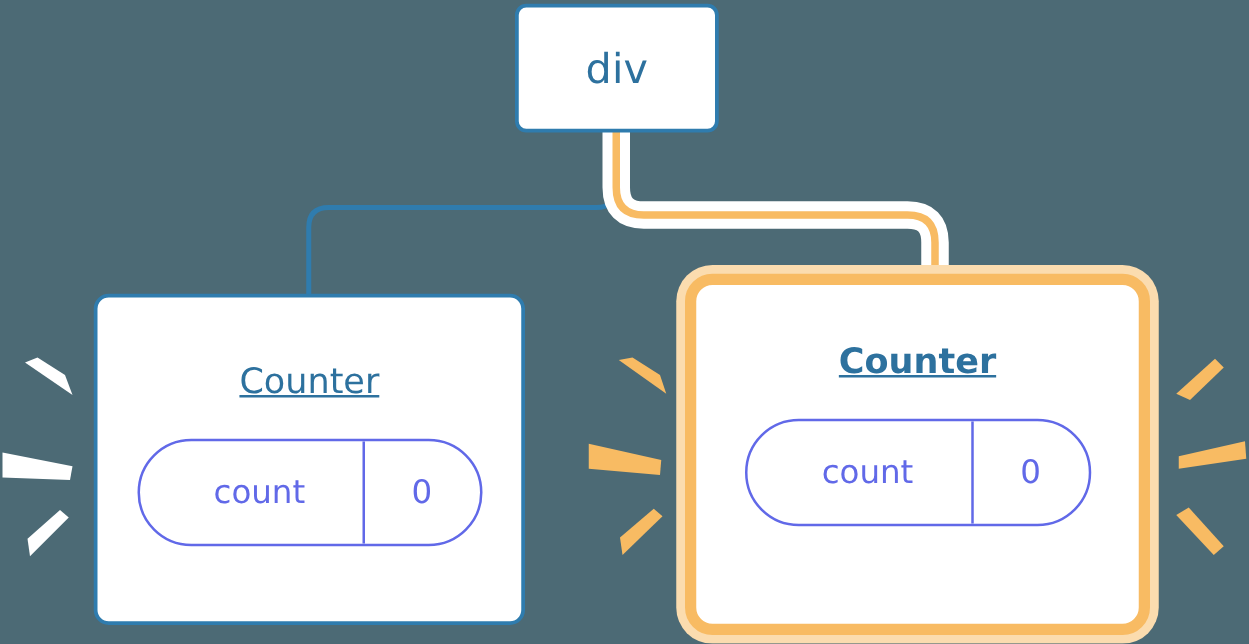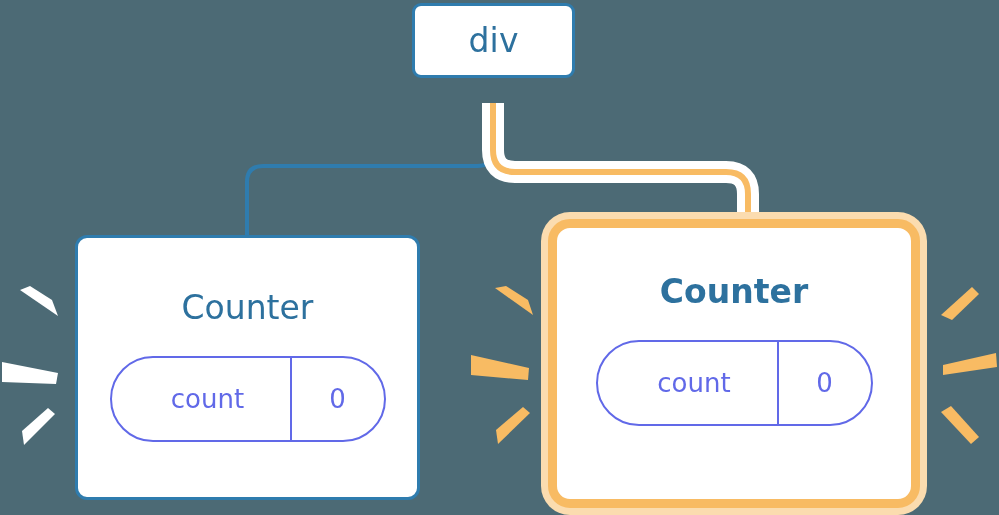--- a/index.html
+++ b/index.html
@@ -35,21 +35,21 @@
     background: #ffffff;
     box-sizing: border-box;
     display: flex;
     flex-direction: column;
     align-items: center;
   }
   .node-div {
     left: 412px;
     top: 3px;
     width: 163px;
-    height: 75px;
+    height: 103px;
     border: 3px solid #2f7cae;
     border-radius: 9px;
     justify-content: center;
   }
   .node-div .node-title {
     font-size: 33px;
     color: #2d719e;
     font-weight: 400;
     letter-spacing: 0.2px;
     line-height: 1;
@@ -70,24 +70,25 @@
     top: 219px;
     width: 372px;
     height: 289px;
     border: 9px solid #f8bb63;
     border-radius: 22px;
     box-shadow: 0 0 0 7px #fbdcaf;
   }
 
   .counter-title {
     margin-top: 53px;
-    font-size: 33px;
+    font-size: 28px;
     color: #2d719e;
     font-weight: 400;
     line-height: 1;
+    text-decoration: underline;
   }
   .node-counter.highlight .counter-title {
     margin-top: 47px;
     font-weight: 700;
     color: #2d719e;
   }
 
   
   .pill {
     margin-top: 32px;

